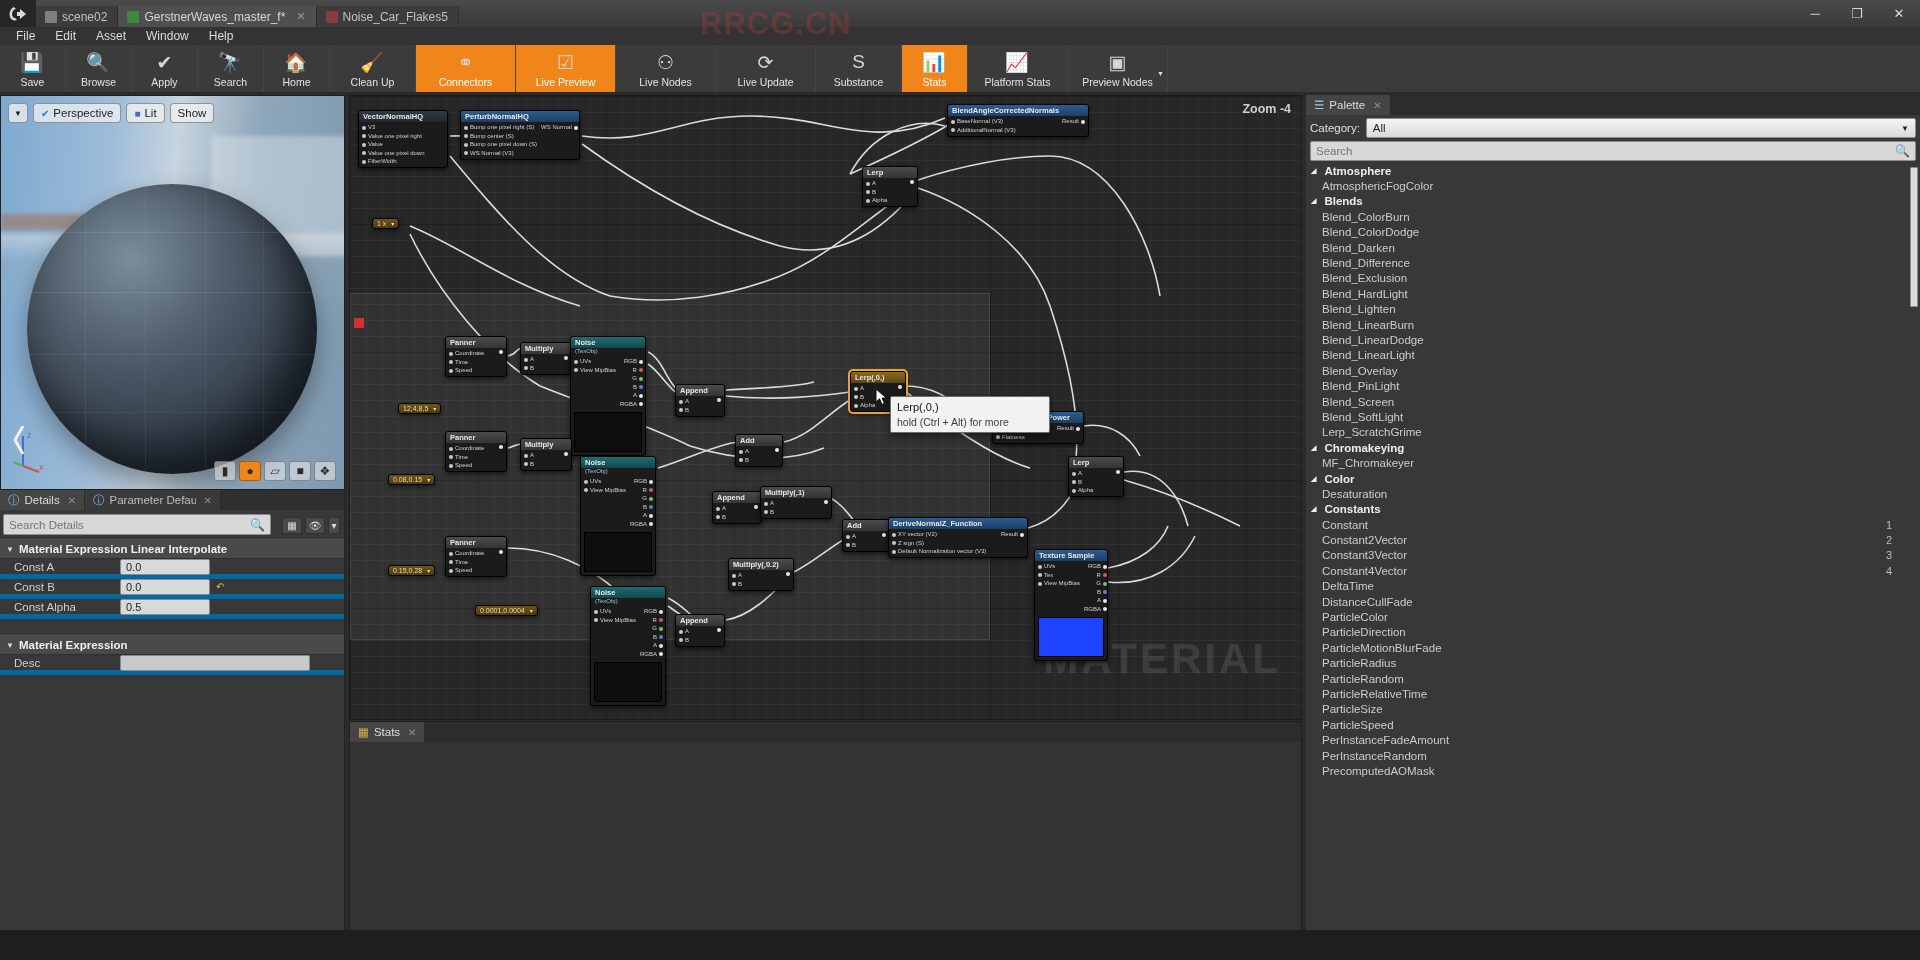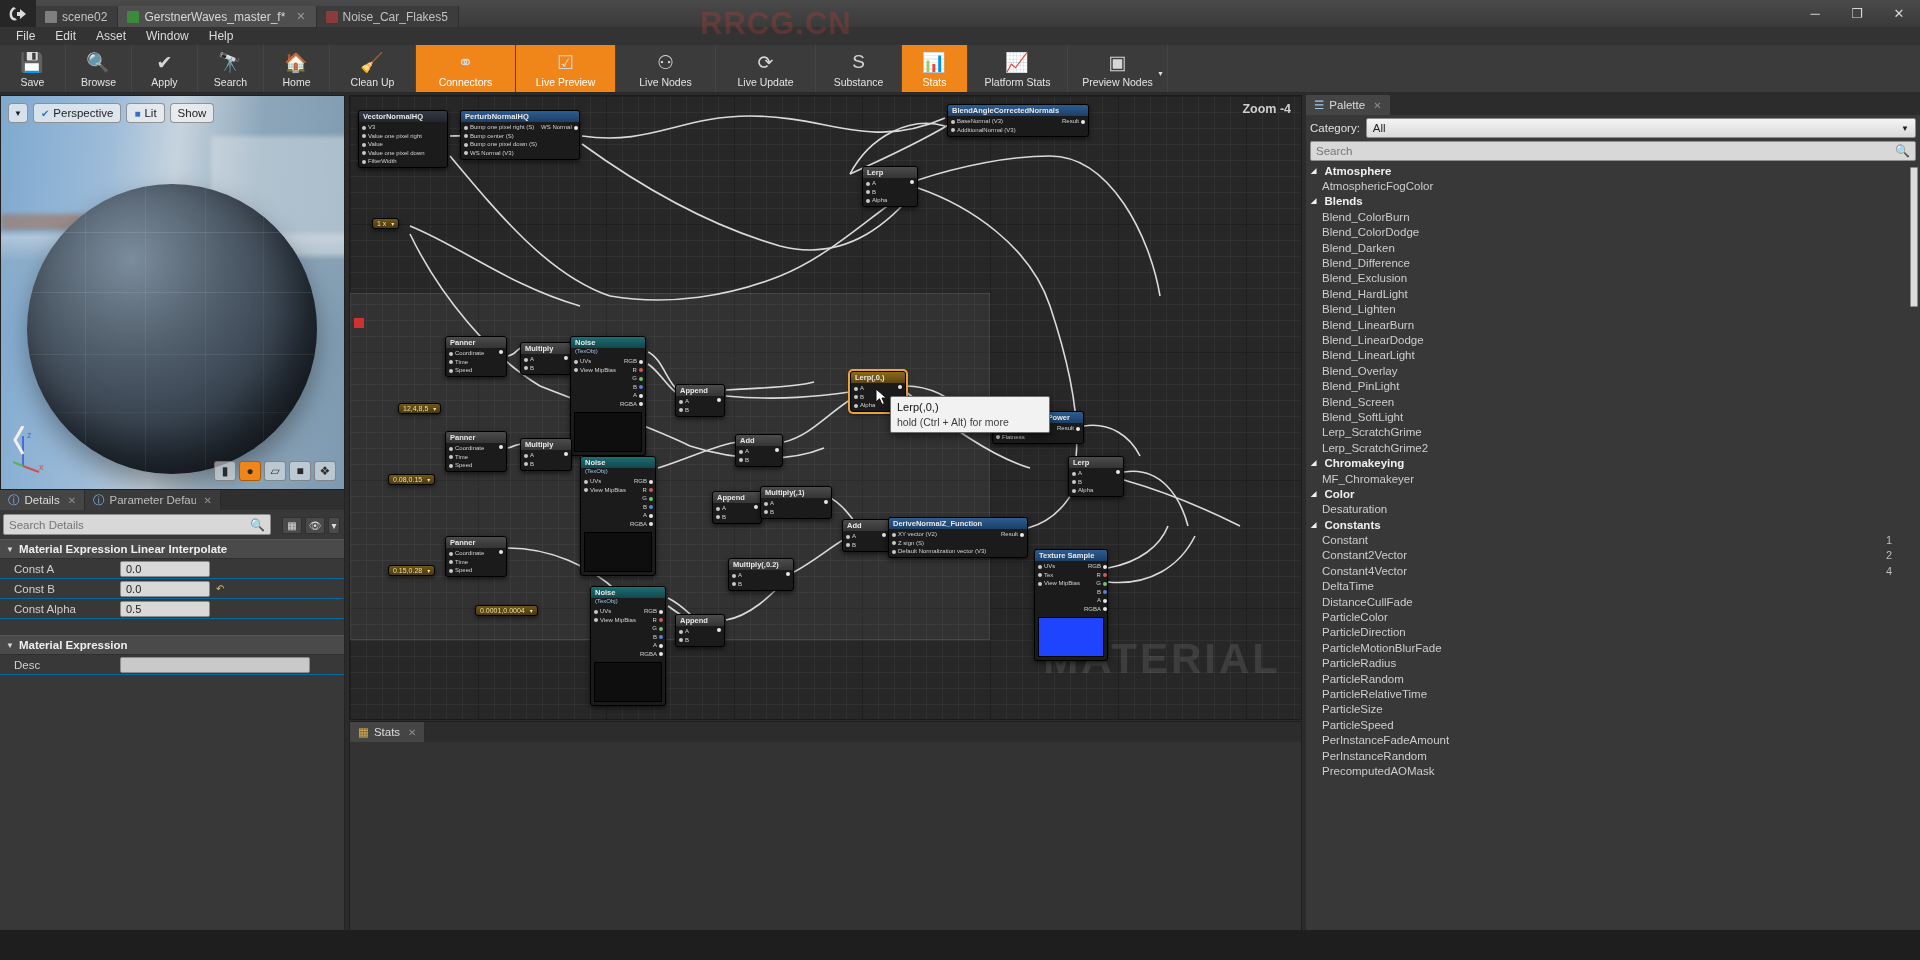--- a/index.html
+++ b/index.html
@@ -83,21 +83,21 @@
     color:#3a3a3a; font-family:inherit;}
   .srchrow .sico { color:#333; font-size:12px; }
   .detToolRow { position:absolute; right:4px; top:27px; display:flex; gap:3px; align-items:center;}
   .dtBtn { width:20px; height:17px; background:#4a4a4a; border:1px solid #303030; border-radius:2px;
     display:flex; align-items:center; justify-content:center; font-size:10px; color:#ddd;}
   .catHdr { background:#4a4a4a; height:20px; display:flex; align-items:center; gap:5px;
     padding:0 6px; font-size:11.5px; font-weight:bold; color:#efefef; margin-top:3px;
     border-top:1px solid #555; border-bottom:1px solid #2f2f2f;}
   .catHdr .tri { font-size:8px; color:#d5d5d5;}
   .prow { height:20px; display:flex; align-items:center; padding-left:14px; font-size:11.5px;
-    color:#cfcfcf; border-bottom:1px solid #0369a1; }
+    color:#cfcfcf; border-bottom:5px solid #0369a1; }
   .prow .plabel { width:106px; }
   .pval { height:16px; background:#d9d9d9; border:1px solid #8a8a8a; border-radius:2px;
     color:#222; font-size:11px; display:flex; align-items:center; padding:0 5px; width:90px; }
   .pval.wide { width:190px; background:#c9c9c9;}
   .revert { margin-left:6px; color:#d0c070; font-size:10px;}
 
   
   #graph { position:absolute; left:349px; top:95px; width:953px; height:625px;
     background:#272727; overflow:hidden; border:1px solid #1b1b1b;}
   #gridlayer { position:absolute; inset:0;
@@ -1213,24 +1213,20 @@
         <span class="num"></span>
       </div>
       <div class="palItem">
         <span>Blend_SoftLight</span>
         <span class="num"></span>
       </div>
       <div class="palItem">
         <span>Lerp_ScratchGrime</span>
         <span class="num"></span>
       </div>
-      <div class="palItem">
-        <span>Lerp_ScratchGrime2</span>
-        <span class="num"></span>
-      </div>
       <div class="palGrp">
         <span class="tri">◢</span>
         <span>Chromakeying</span>
       </div>
       <div class="palItem">
         <span>MF_Chromakeyer</span>
         <span class="num"></span>
       </div>
       <div class="palGrp">
         <span class="tri">◢</span>
@@ -1244,20 +1240,24 @@
         <span class="tri">◢</span>
         <span>Constants</span>
       </div>
       <div class="palItem">
         <span>Constant</span>
         <span class="num">1</span>
       </div>
       <div class="palItem">
         <span>Constant2Vector</span>
         <span class="num">2</span>
+      </div>
+      <div class="palItem">
+        <span>Constant3Vector</span>
+        <span class="num">3</span>
       </div>
       <div class="palItem">
         <span>Constant4Vector</span>
         <span class="num">4</span>
       </div>
       <div class="palItem">
         <span>DeltaTime</span>
         <span class="num"></span>
       </div>
       <div class="palItem">

